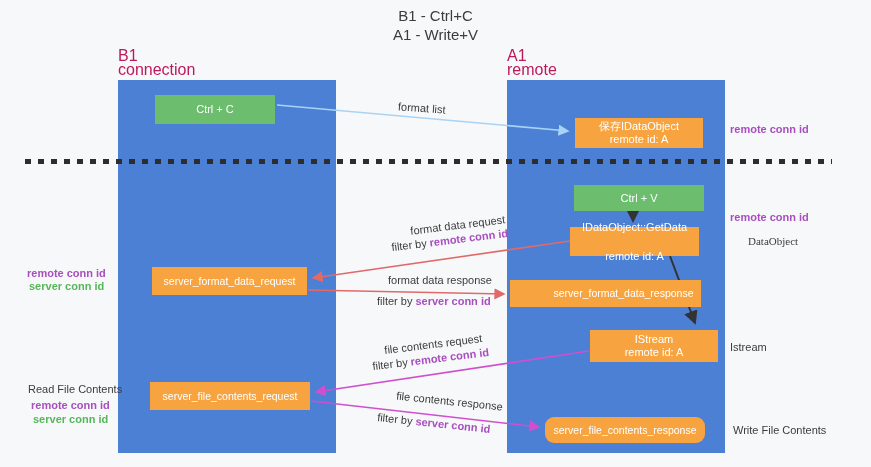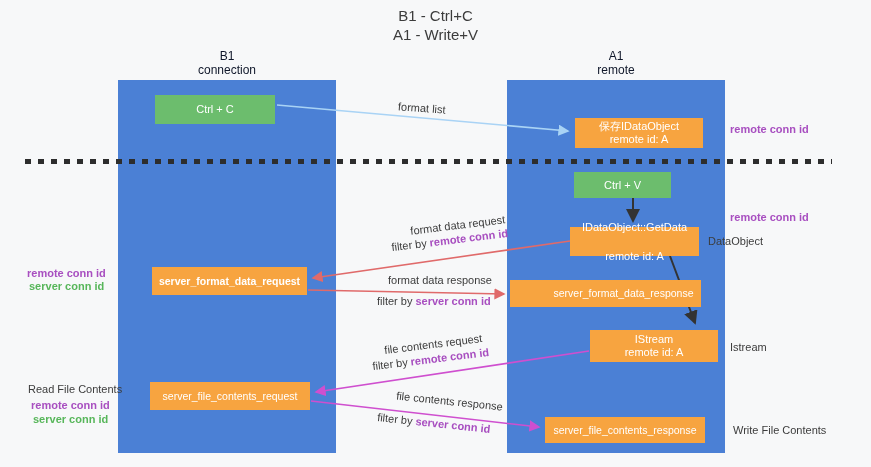--- a/index.html
+++ b/index.html
@@ -2,22 +2,22 @@
 <html><head>
 <meta charset="utf-8">
 <style>
   html,body { margin:0; padding:0; background:#f7f8f9; }
   .canvas { position:relative; width:871px; height:467px; background:#f7f8f9;
             font-family:"Liberation Sans", sans-serif; overflow:hidden; }
 
   .title { position:absolute; left:0; top:6px; width:100%; text-align:center;
            font-size:15px; line-height:19px; color:#3c3c3c; z-index:5; }
 
-  .col-header { position:absolute; top:49px; width:218px; text-align:center;
-                font-size:12px; line-height:14px; color:#0f172a; z-index:5; }
+  .col-header { position:absolute; top:49px; width:218px; 
+                font-size:16px; line-height:14px; color:#be185d; z-index:5; }
 
   .lifeline { position:absolute; top:80px; width:218px; height:373px;
               background:#4b80d5; z-index:1; }
 
   .divider { position:absolute; left:25px; top:159px; width:807px; height:5px; z-index:2;
              background:repeating-linear-gradient(90deg,#2d2d2d 0 6px,transparent 6px 13px); }
 
   svg.arrows { position:absolute; left:0; top:0; z-index:2; }
 
   .node { position:absolute; z-index:3; display:flex; flex-direction:column;
@@ -85,47 +85,47 @@
 
   <div class="node green" style="left:155px; top:95px; width:120px; height:29px;">
     <div>Ctrl + C</div>
   </div>
 
   <div class="node orange" style="left:575px; top:118px; width:128px; height:30px;">
     <div>保存IDataObject</div>
     <div>remote id: A</div>
   </div>
 
-  <div class="node green" style="left:574px; top:172px; width:97px; height:26px;">
+  <div class="node green" style="left:574px; top:185px; width:130px; height:26px;">
     <div>Ctrl + V</div>
   </div>
 
   <div class="node orange" style="left:570px; top:227px; width:129px; height:29px;gap:16px;">
     <div>IDataObject::GetData</div>
     <div>remote id: A</div>
   </div>
 
-  <div class="node orange small" style="left:152px; top:267px; width:155px; height:28px;font-weight:bold;">
+  <div class="node orange small" style="left:152px; top:267px; width:155px; height:28px;">
     <div>server_format_data_request</div>
   </div>
 
   <div class="node orange small" style="left:510px; top:280px; width:155px; height:27px;padding-left:36px;">
     <div>server_format_data_response</div>
   </div>
 
   <div class="node orange" style="left:590px; top:330px; width:128px; height:32px;">
     <div>IStream</div>
     <div>remote id: A</div>
   </div>
 
   <div class="node orange small" style="left:150px; top:382px; width:160px; height:28px;">
     <div>server_file_contents_request</div>
   </div>
 
-  <div class="node orange small" style="left:545px; top:417px; width:160px; height:26px;">
+  <div class="node orange small" style="left:545px; top:417px; width:160px; height:26px;border-radius:9px;">
     <div>server_file_contents_response</div>
   </div>
 
   <div class="lbl rotsli" style="left:398px; top:102px;">format list</div>
 
   <div class="lbl rotneg" style="left:410px; top:219px;">format data request</div>
   <div class="lbl rotneg" style="left:391px; top:234px;">
     <span>filter by</span><span class="purple filter-val">remote conn id</span>
   </div>
 
@@ -139,21 +139,21 @@
     <span>filter by</span><span class="purple filter-val">remote conn id</span>
   </div>
 
   <div class="lbl rotpos" style="left:396px; top:395px;">file contents response</div>
   <div class="lbl rotpos" style="left:377px; top:417px;">
     <span>filter by</span><span class="purple filter-val">server conn id</span>
   </div>
 
   <div class="lbl purple" style="left:730px; top:123px;">remote conn id</div>
   <div class="lbl purple" style="left:730px; top:211px;">remote conn id</div>
-  <div class="lbl" style="left:708px; top:235px;">DataObject</div>
+  <div class="lbl" style="left:748px; top:235px;font-family:Liberation Serif, serif;">DataObject</div>
   <div class="lbl" style="left:730px; top:341px;">Istream</div>
   <div class="lbl" style="left:733px; top:424px;">Write File Contents</div>
 
   <div class="lbl purple" style="left:27px; top:267px;">remote conn id</div>
   <div class="lbl greentx" style="left:29px; top:280px;">server conn id</div>
   <div class="lbl" style="left:28px; top:383px;">Read File Contents</div>
   <div class="lbl purple" style="left:31px; top:399px;">remote conn id</div>
   <div class="lbl greentx" style="left:33px; top:413px;">server conn id</div>
 
 </div>

